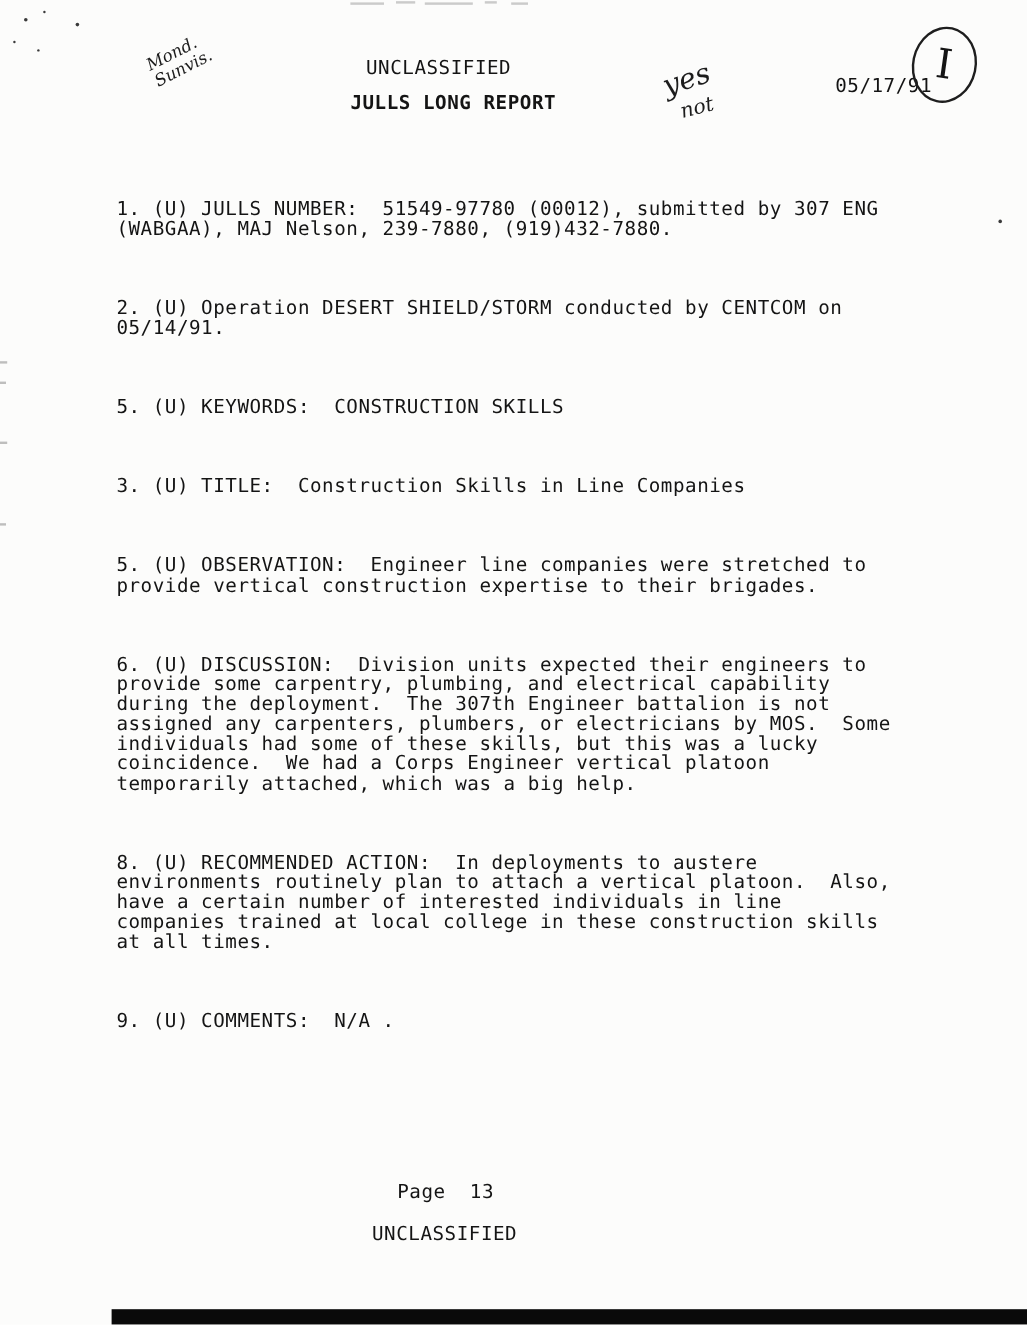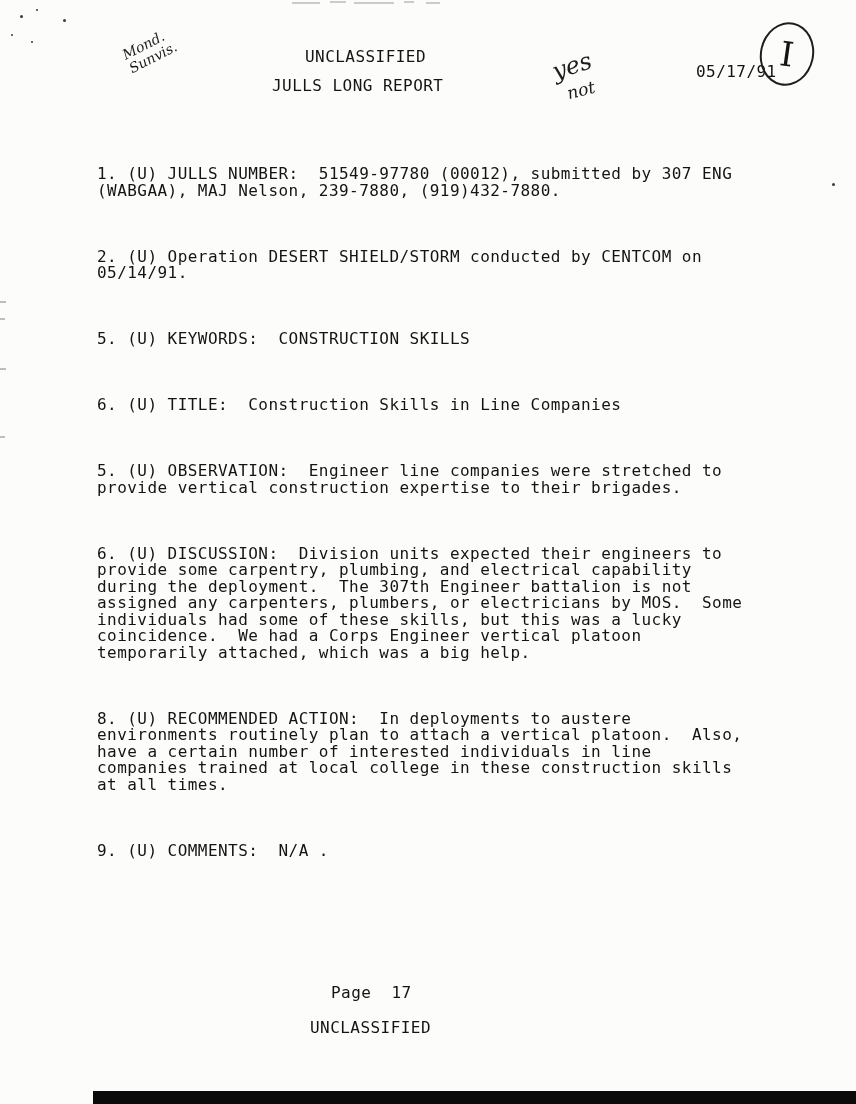--- a/index.html
+++ b/index.html
@@ -17,21 +17,21 @@
     color: #141414;
   }
   .mono {
     font-size: 16px;
     letter-spacing: 0.45px;
     line-height: 16.5px;
     white-space: pre-wrap;
   }
   
   .hdr-uncl   { position: absolute; left: 305px; top: 49px; }
-  .hdr-title  { position: absolute; left: 272px; top: 78px; }
+  .hdr-title  { position: absolute; left: 292px; top: 78px; font-weight: bold; }
   .hdr-date   { position: absolute; left: 696px; top: 64px; }
   
   .handwriting {
     font-family: "DejaVu Serif", serif;
     font-style: italic;
     color: #1c1c1c;
   }
   .scribble {
     position: absolute; left: 124px; top: 36px;
     font-size: 14px; line-height: 15px;
@@ -122,36 +122,36 @@
   <div class="circle-mark">
     <span>I</span>
   </div>
 
   <div class="body mono">
     <p>1. (U) JULLS NUMBER:  51549-97780 (00012), submitted by 307 ENG
 (WABGAA), MAJ Nelson, 239-7880, (919)432-7880.</p>
     <p>2. (U) Operation DESERT SHIELD/STORM conducted by CENTCOM on
 05/14/91.</p>
     <p>5. (U) KEYWORDS:  CONSTRUCTION SKILLS</p>
-    <p>6. (U) TITLE:  Construction Skills in Line Companies</p>
+    <p>3. (U) TITLE:  Construction Skills in Line Companies</p>
     <p>5. (U) OBSERVATION:  Engineer line companies were stretched to
 provide vertical construction expertise to their brigades.</p>
     <p>6. (U) DISCUSSION:  Division units expected their engineers to
 provide some carpentry, plumbing, and electrical capability
 during the deployment.  The 307th Engineer battalion is not
 assigned any carpenters, plumbers, or electricians by MOS.  Some
 individuals had some of these skills, but this was a lucky
 coincidence.  We had a Corps Engineer vertical platoon
 temporarily attached, which was a big help.</p>
     <p>8. (U) RECOMMENDED ACTION:  In deployments to austere
 environments routinely plan to attach a vertical platoon.  Also,
 have a certain number of interested individuals in line
 companies trained at local college in these construction skills
 at all times.</p>
     <p>9. (U) COMMENTS:  N/A .</p>
   </div>
 
-  <div class="mono footer-page">Page  17</div>
+  <div class="mono footer-page">Page  13</div>
   <div class="mono footer-uncl">UNCLASSIFIED</div>
 
   <div class="bottom-bar"></div>
 
 </div>
 
 </body></html>

